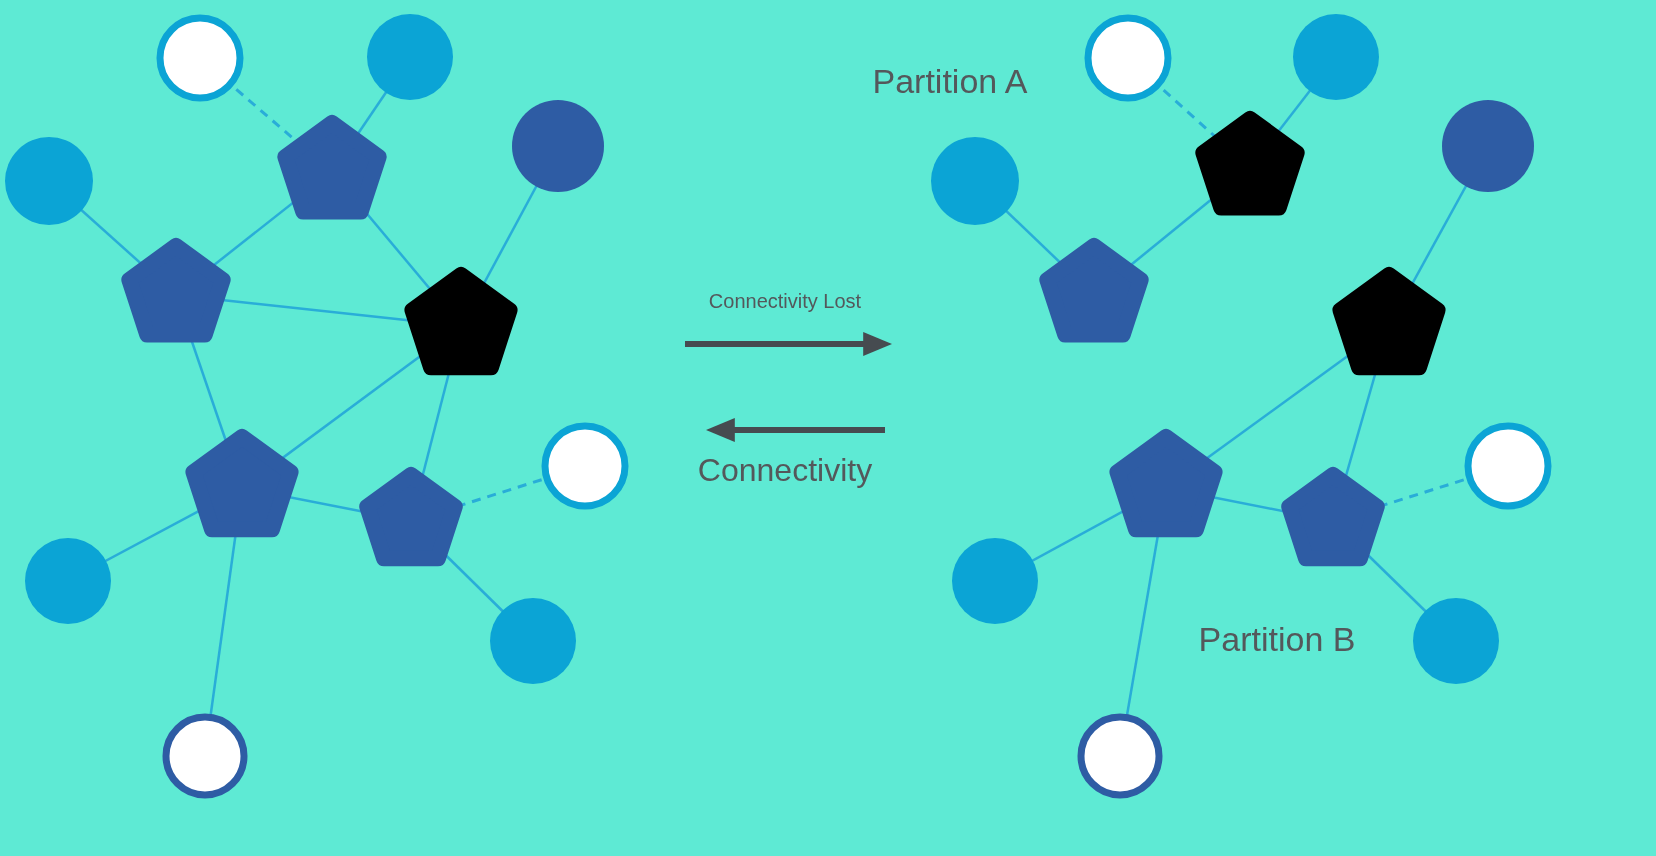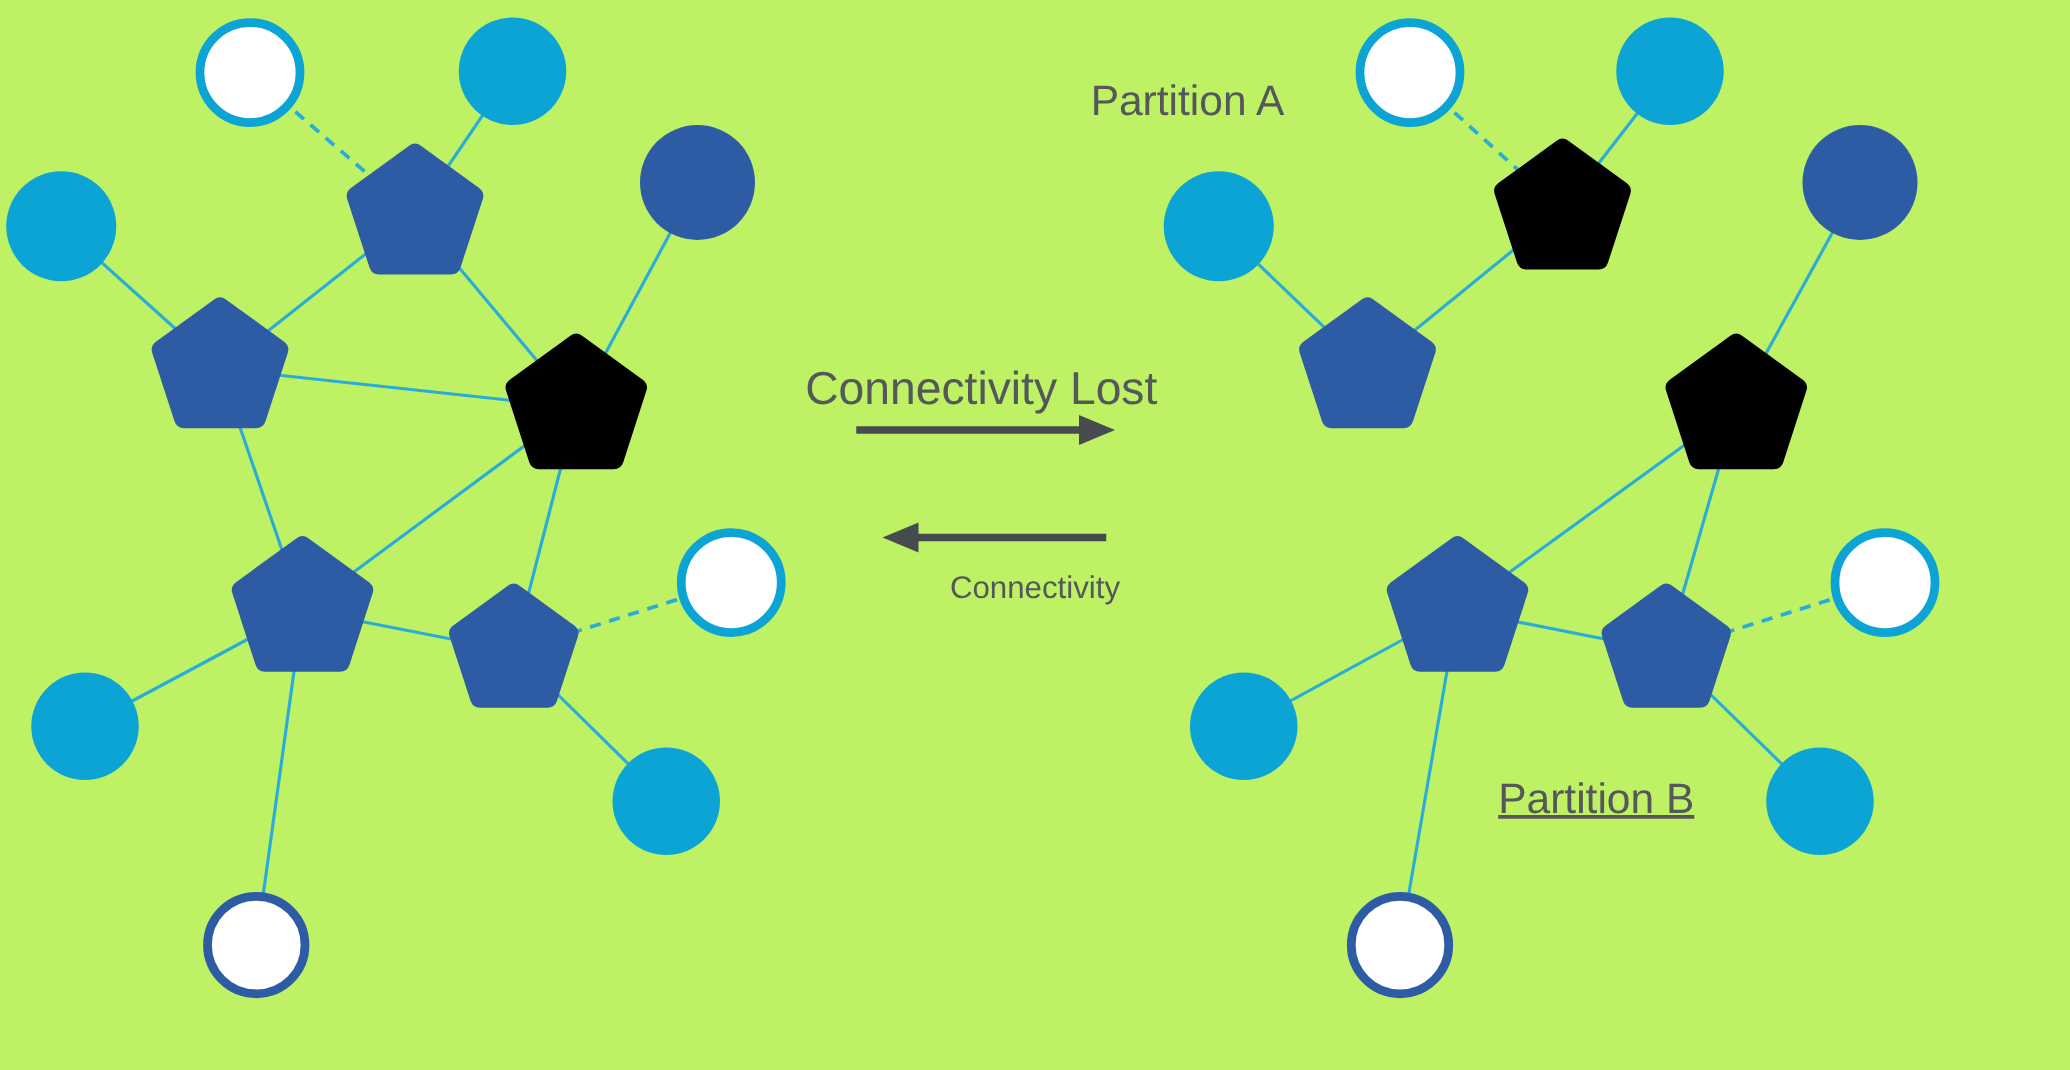--- a/index.html
+++ b/index.html
@@ -5,21 +5,21 @@
   html, body {
     margin: 0;
     padding: 0;
     background: #ffffff;
     font-family: "Liberation Sans", "DejaVu Sans", sans-serif;
   }
   .diagram {
     position: relative;
     width: 1656px;
     height: 856px;
-    background: #bef264;
+    background: #5eead4;
     overflow: hidden;
   }
   .diagram svg {
     position: absolute;
     left: 0;
     top: 0;
   }
   .label {
     position: absolute;
     color: var(--labelGray, #54585b);
@@ -30,36 +30,34 @@
     left: 950px;
     top: 62px;
     transform: translateX(-50%);
     font-size: 34px;
   }
   .partition-b-label {
     left: 1277px;
     top: 620px;
     transform: translateX(-50%);
     font-size: 34px;
-    text-decoration: underline;
   }
   .conn-lost-label {
     left: 785px;
     top: 290px;
     transform: translateX(-50%);
-    font-size: 37px;
+    font-size: 20px;
   }
   .conn-restored-label {
     left: 785px;
     top: 452px;
     transform: translateX(-50%);
-    font-size: 25px;
+    font-size: 32px;
     line-height: 37px;
     text-align: center;
-    margin-left: 43px;
   }
 </style>
 </head>
 <body>
 
 <div class="diagram">
 
   <svg id="diagram-svg" width="1656" height="856" viewBox="0 0 1656 856">
     <defs>
       <marker id="arrowhead" markerWidth="6" markerHeight="5" refX="0.8" refY="2" orient="auto" markerUnits="strokeWidth">

